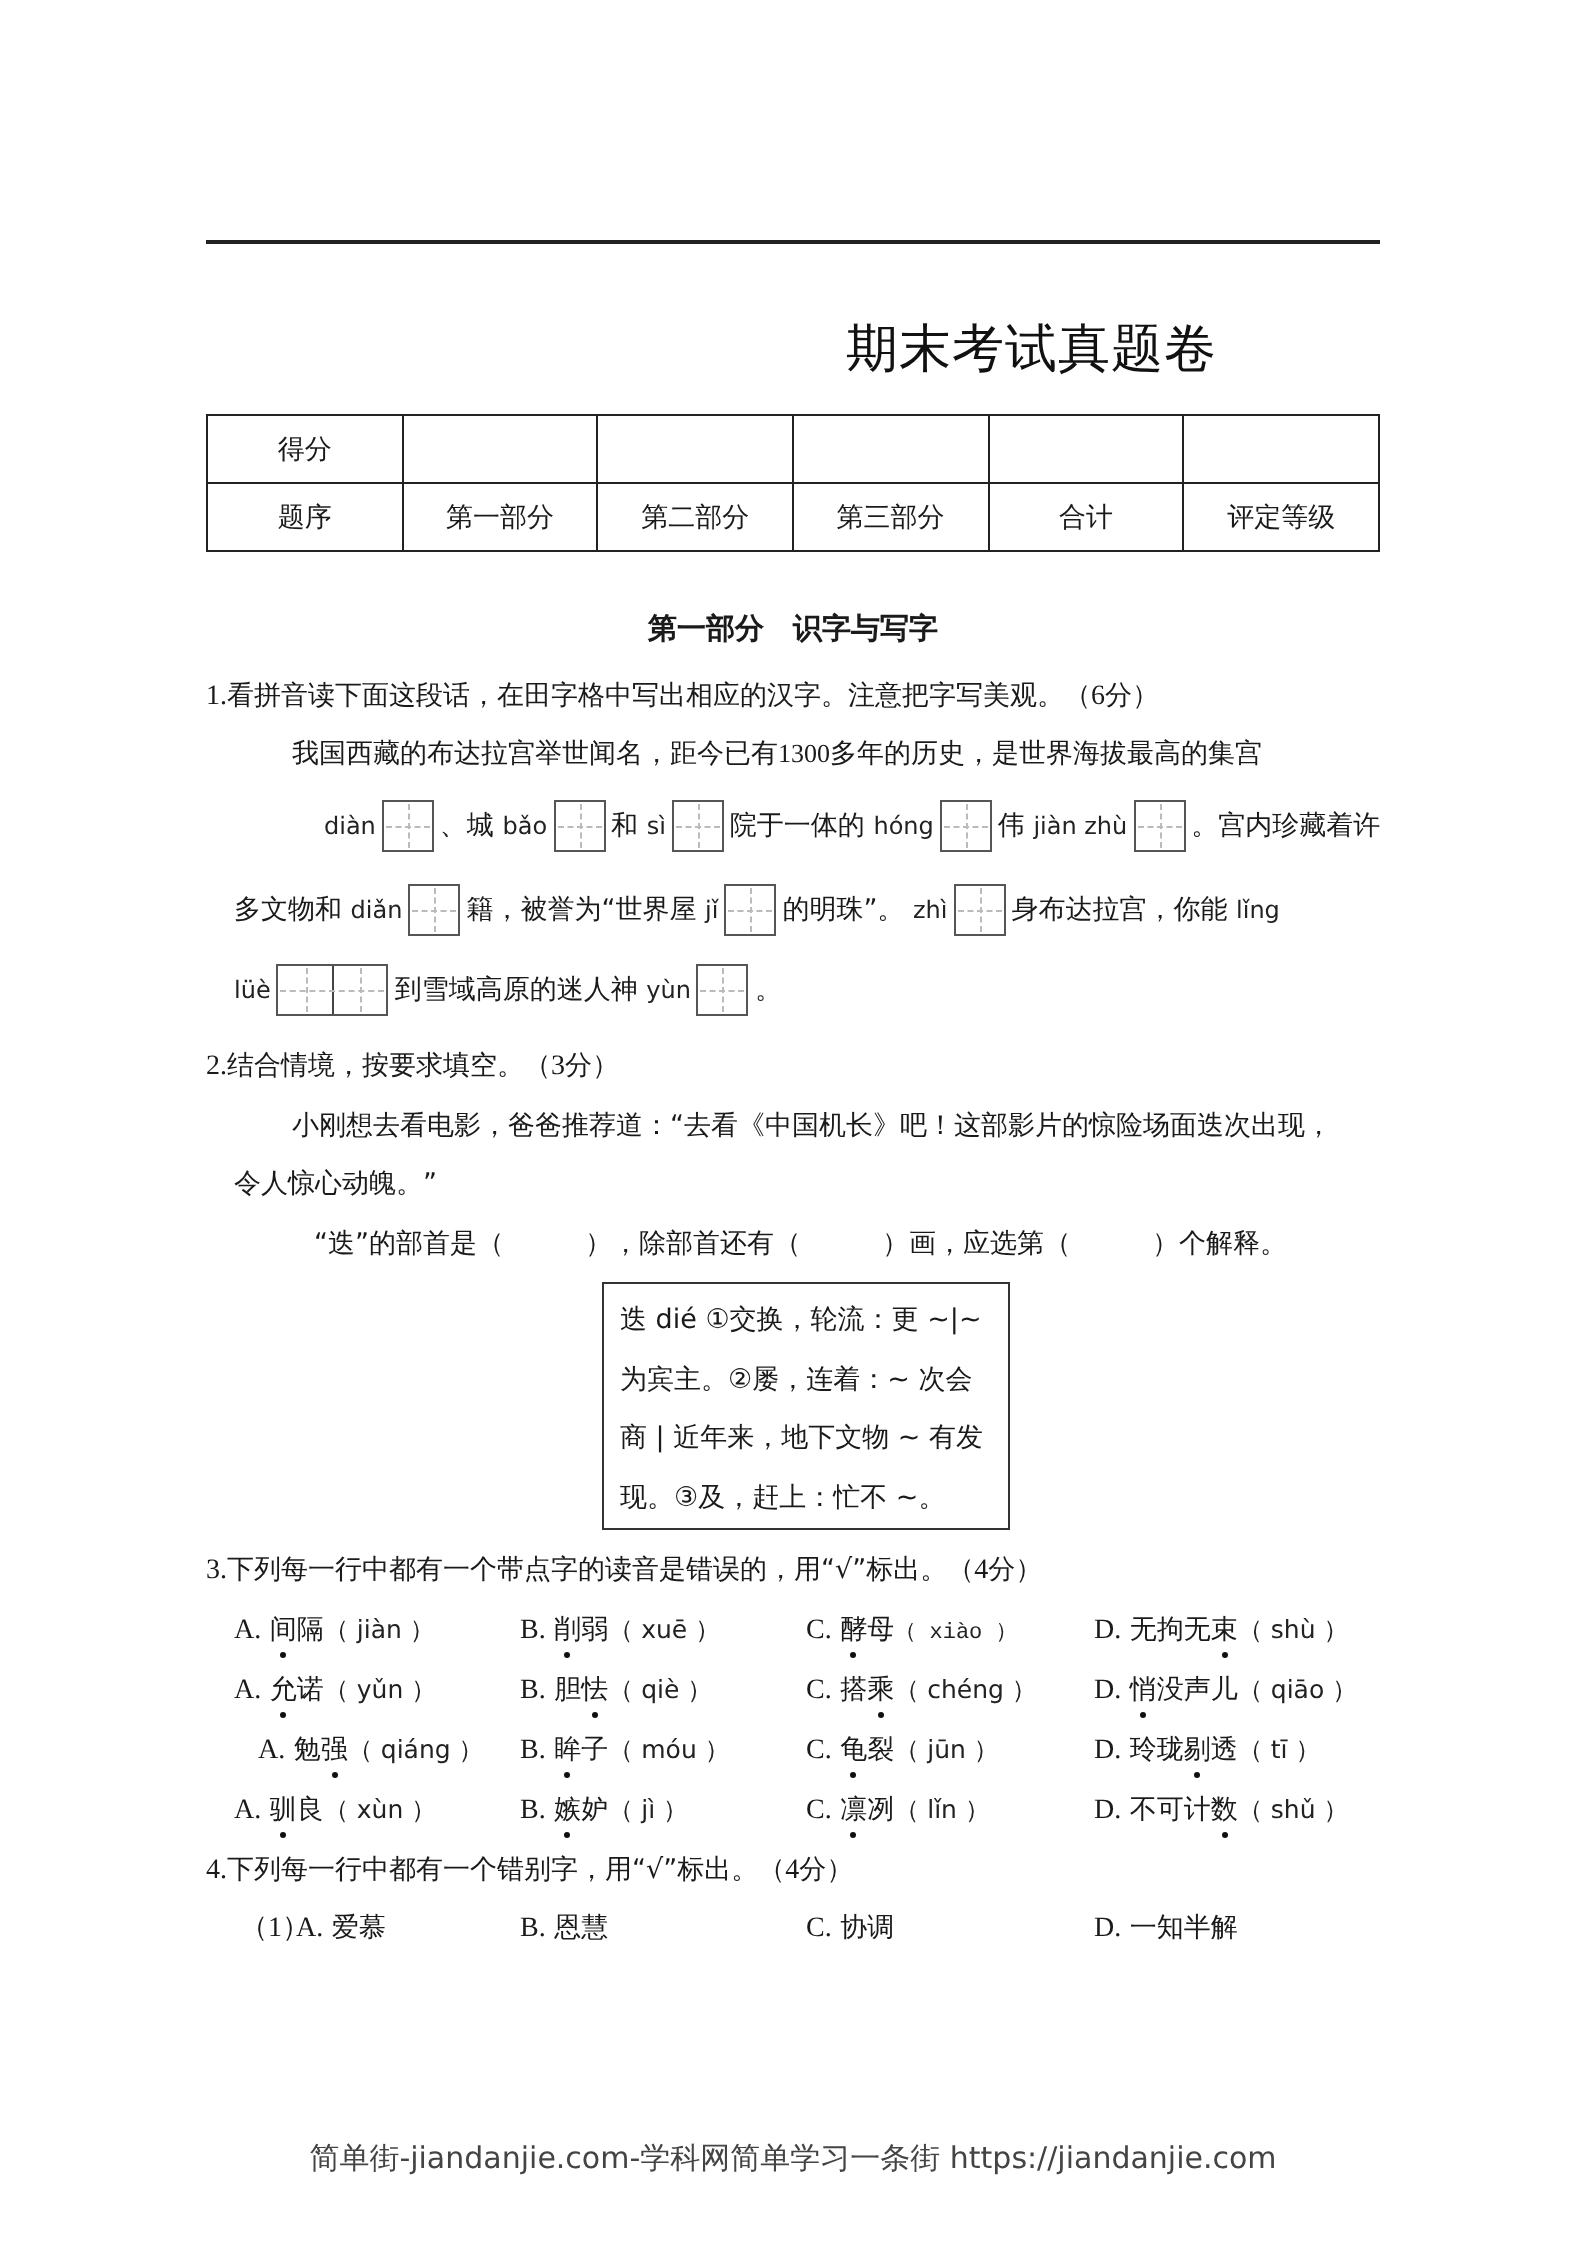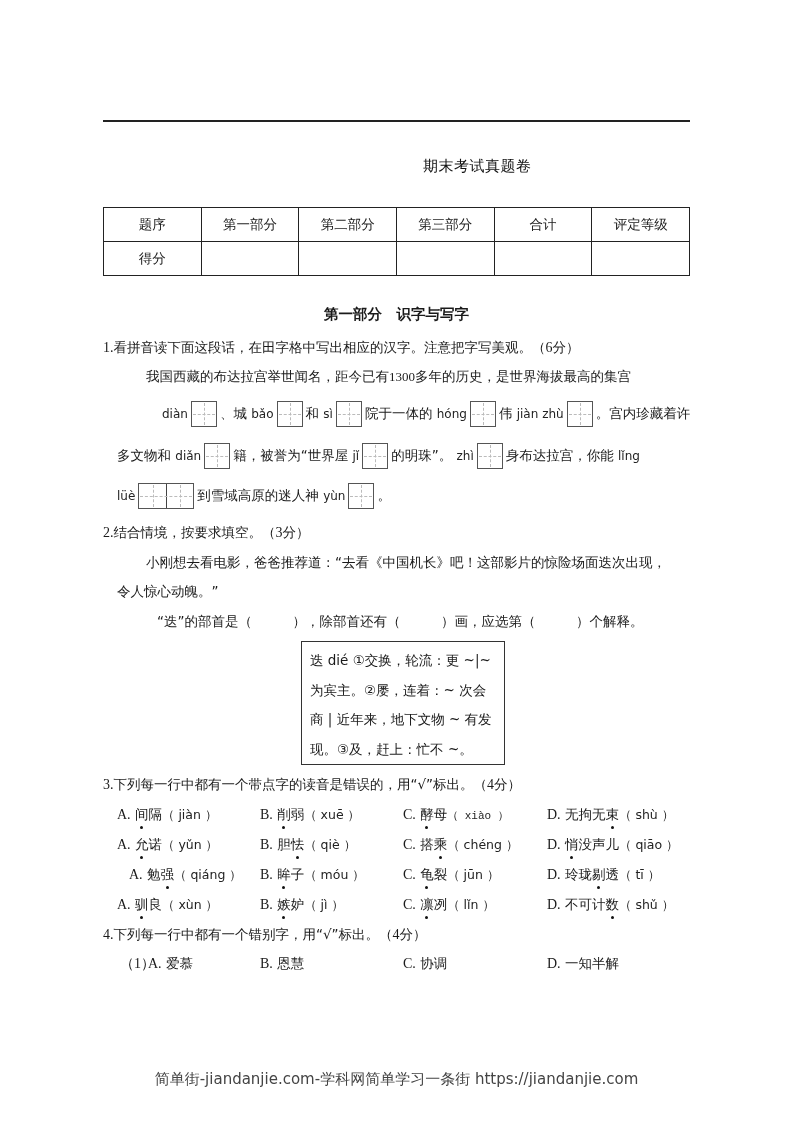--- a/index.html
+++ b/index.html
@@ -1,20 +1,20 @@
 <!DOCTYPE html>
 <html><head>
 <meta charset="utf-8">
 <style>
   html, body { margin: 0; padding: 0; background: #ffffff; }
   body { width: 793px; height: 1122px; position: relative; overflow: hidden;
          font-family: "DejaVu Sans", "Liberation Sans", sans-serif; color: #1a1a1a; }
   .abs { position: absolute; }
   .top-rule { left: 103px; top: 120px; width: 587px; height: 2px; background: #222; }
-  .title { left: 423px; top: 157px; font-size: 15px; letter-spacing: 0.5px; color: #111; }
+  .title { left: 423px; top: 157px; font-size: 26px; letter-spacing: 0.5px; color: #111; }
   table.score { position: absolute; left: 103px; top: 207px; width: 587px; border-collapse: collapse;
                 font-size: 13.5px; }
   table.score td { border: 1.5px solid #222; height: 33px; text-align: center; padding: 0; width: 16.66%; }
   .section { left: 0; width: 793px; top: 305px; text-align: center; font-size: 14.5px; font-weight: bold; }
   .q { left: 103px; font-size: 13.5px; white-space: nowrap; }
   .num { font-family: "Liberation Serif", serif; font-size: 14px; }
   .para { font-size: 13.5px; white-space: nowrap; }
   .py { font-family: "DejaVu Sans", sans-serif; font-size: 12px; letter-spacing: 0; color: #222; }
   .grid { display: inline-block; vertical-align: middle; width: 26px; height: 26px; border: 1px solid #555;
           position: relative; margin: 0 3px; box-sizing: border-box; }
@@ -36,34 +36,34 @@
 </style>
 </head>
 <body>
 
 <div class="abs top-rule"></div>
 <div class="abs title">期末考试真题卷</div>
 
 <table class="score">
   <tbody>
       <tr>
+    <td>得分</td>
+    <td></td>
+    <td></td>
+    <td></td>
+    <td></td>
+    <td></td>
+  </tr>
+  <tr>
     <td>题序</td>
     <td>第一部分</td>
     <td>第二部分</td>
     <td>第三部分</td>
     <td>合计</td>
     <td>评定等级</td>
-  </tr>
-  <tr>
-    <td>得分</td>
-    <td></td>
-    <td></td>
-    <td></td>
-    <td></td>
-    <td></td>
   </tr>
 </tbody>
   </table>
 
 <div class="abs section">第一部分　识字与写字</div>
 
 <div class="abs q" style="top:339px;">
   <span class="num">1.</span><span>看拼音读下面这段话，在田字格中写出相应的汉字。注意把字写美观。（</span><span class="num">6</span><span>分）</span>
 </div>
 

